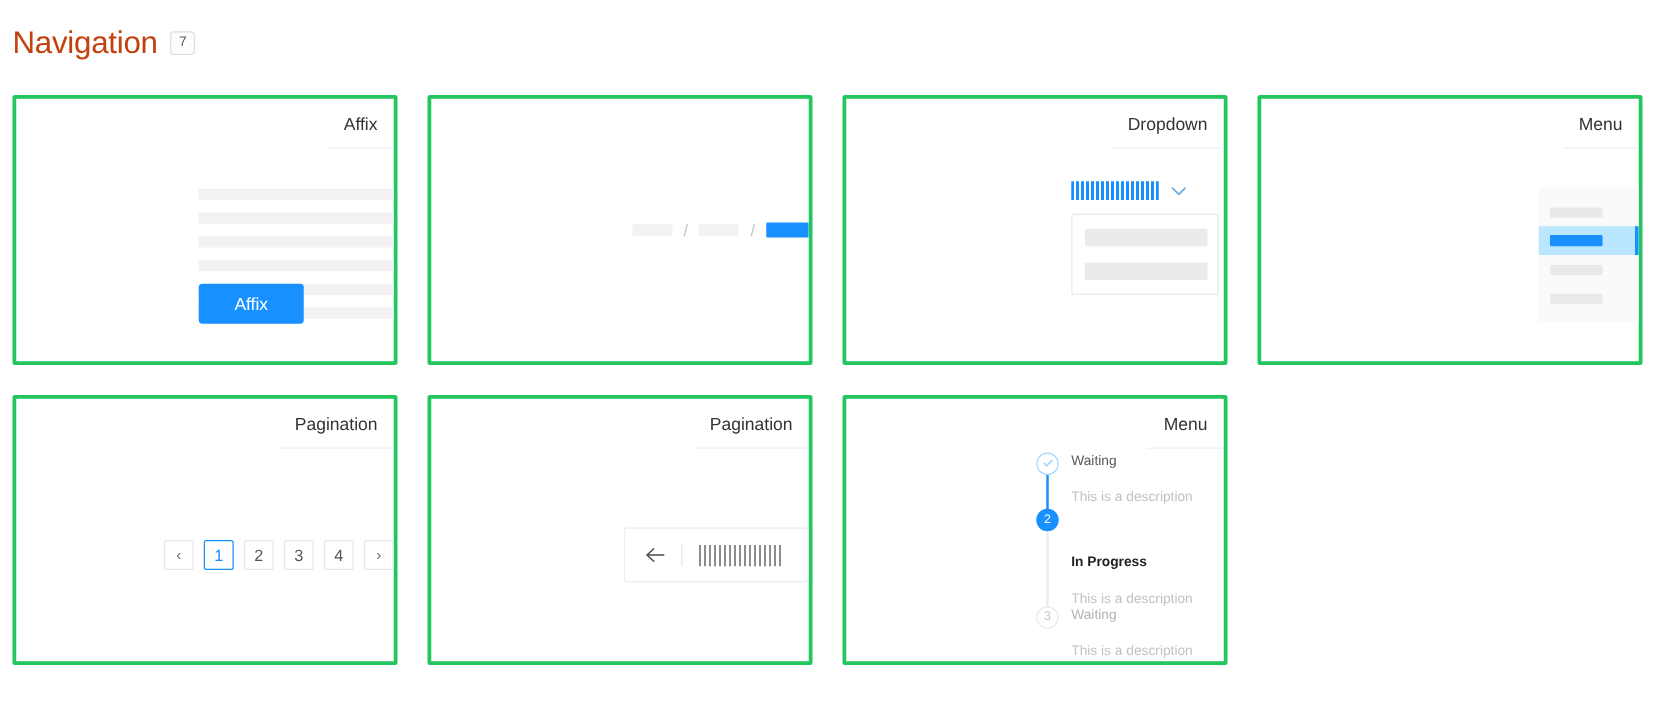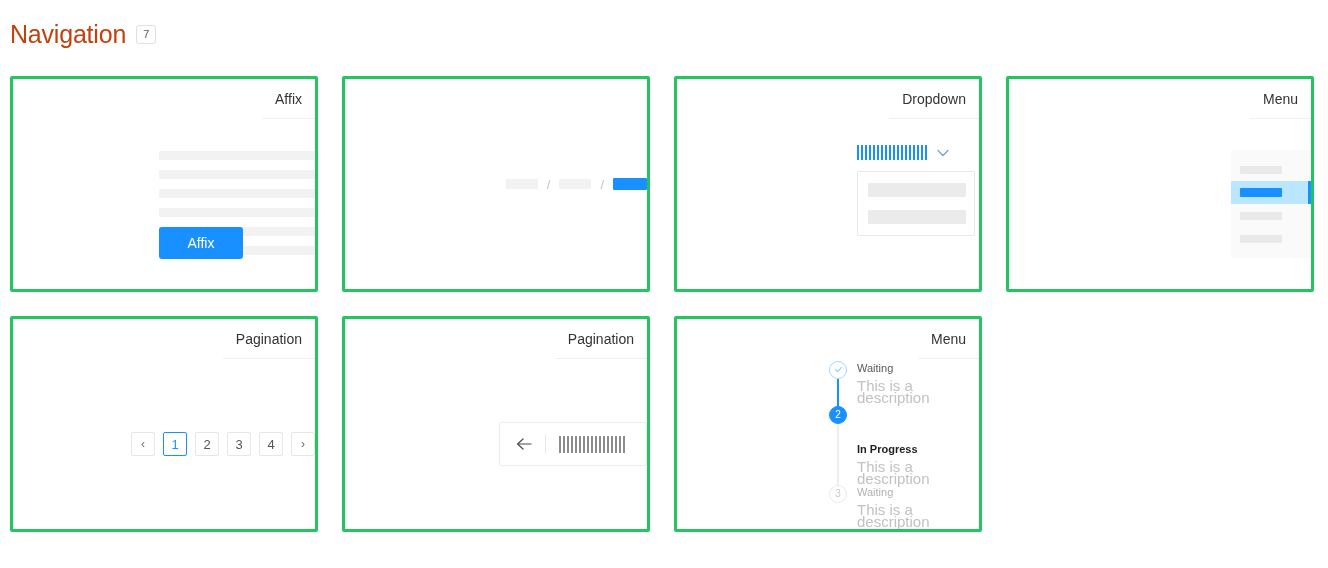--- a/index.html
+++ b/index.html
@@ -161,21 +161,21 @@
   .step-dot.wait { border: 1px solid #ebebeb; color: #c9c9c9; }
   .step-line {
     position: absolute; left: 8px; top: 18px; width: 2px; bottom: -6px; z-index: 1;
   }
   .step-line.blue { background: #1890ff; }
   .step-line.gray { background: #ededed; }
   .step-text { padding-top: 1px; }
   .step-title { font-size: 11px; line-height: 13px; color: #595959; }
   .step-title.active { color: #1f1f1f; font-weight: bold; margin-top: 36px; }
   .step-title.wait { color: #b3b3b3; }
-  .step-desc { font-size: 15px; line-height: 12px; color: #c2c2c2; margin-top: 5px; }
+  .step-desc { font-size: 11px; line-height: 12px; color: #c2c2c2; margin-top: 16px; }
 </style>
 </head>
 <body>
 
 <div class="page">
 
   <div class="page-title-row">
     <div class="page-title">Navigation</div>
     <div class="title-badge">7</div>
   </div>

